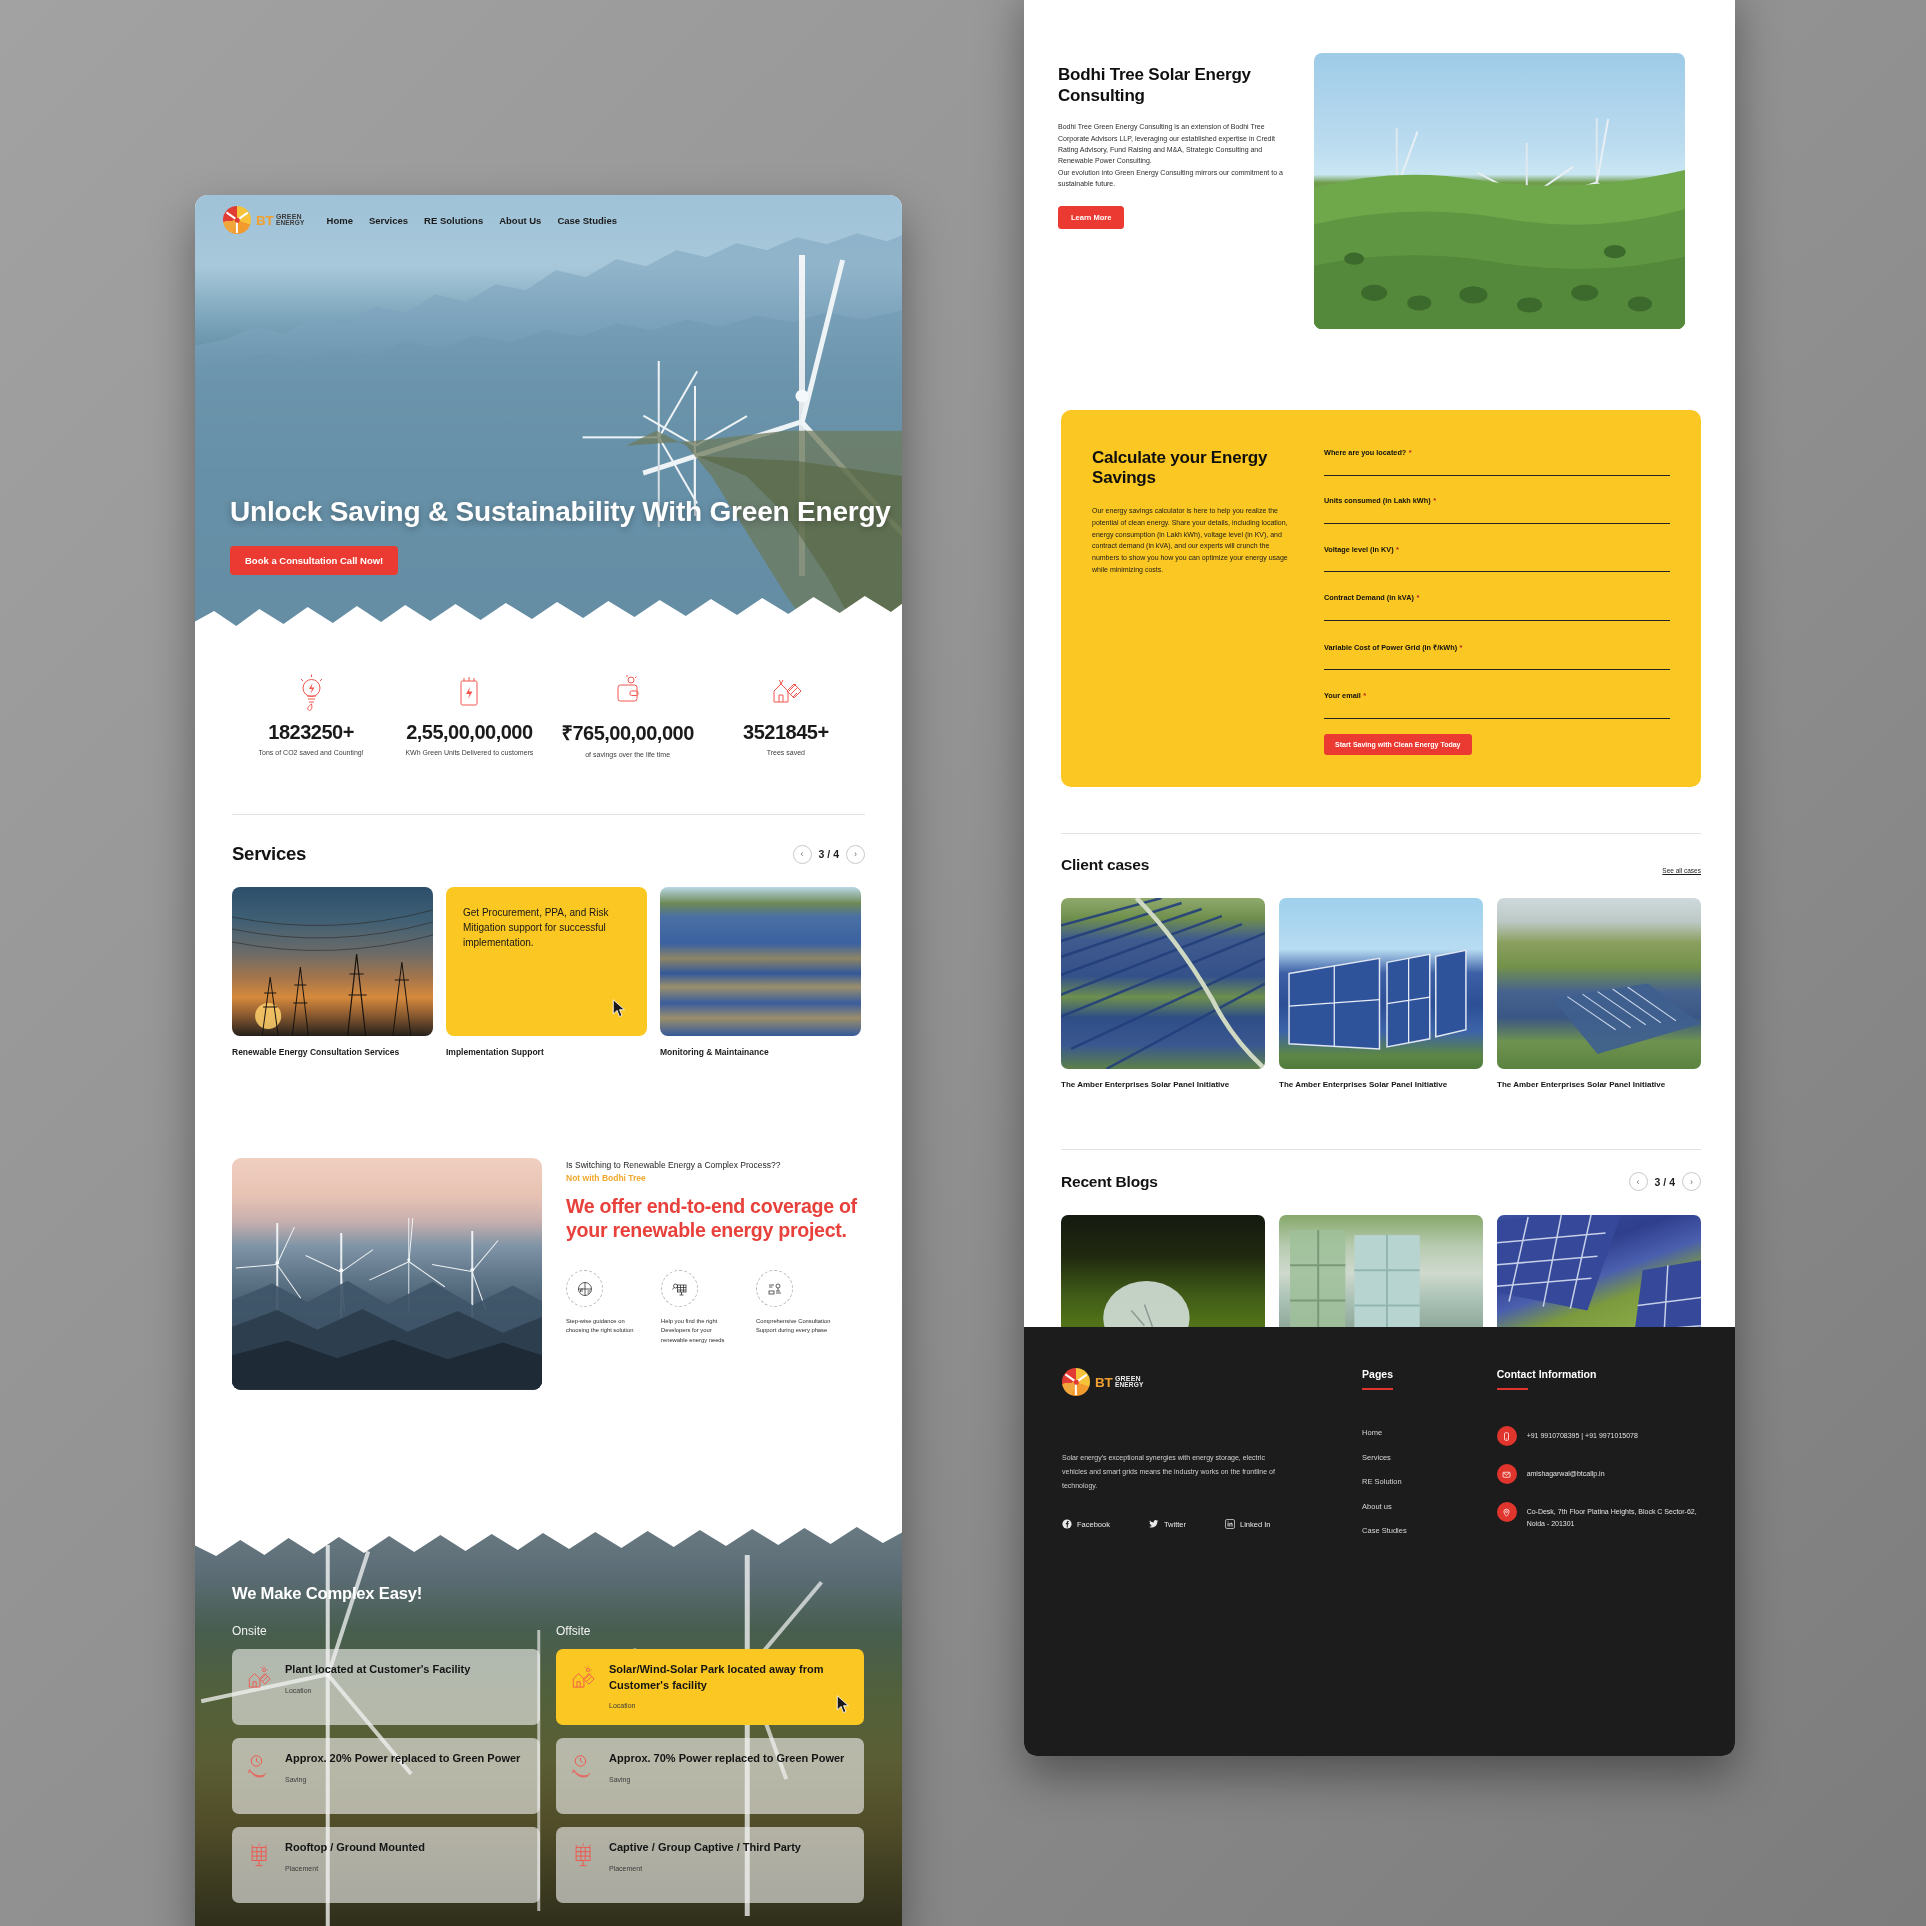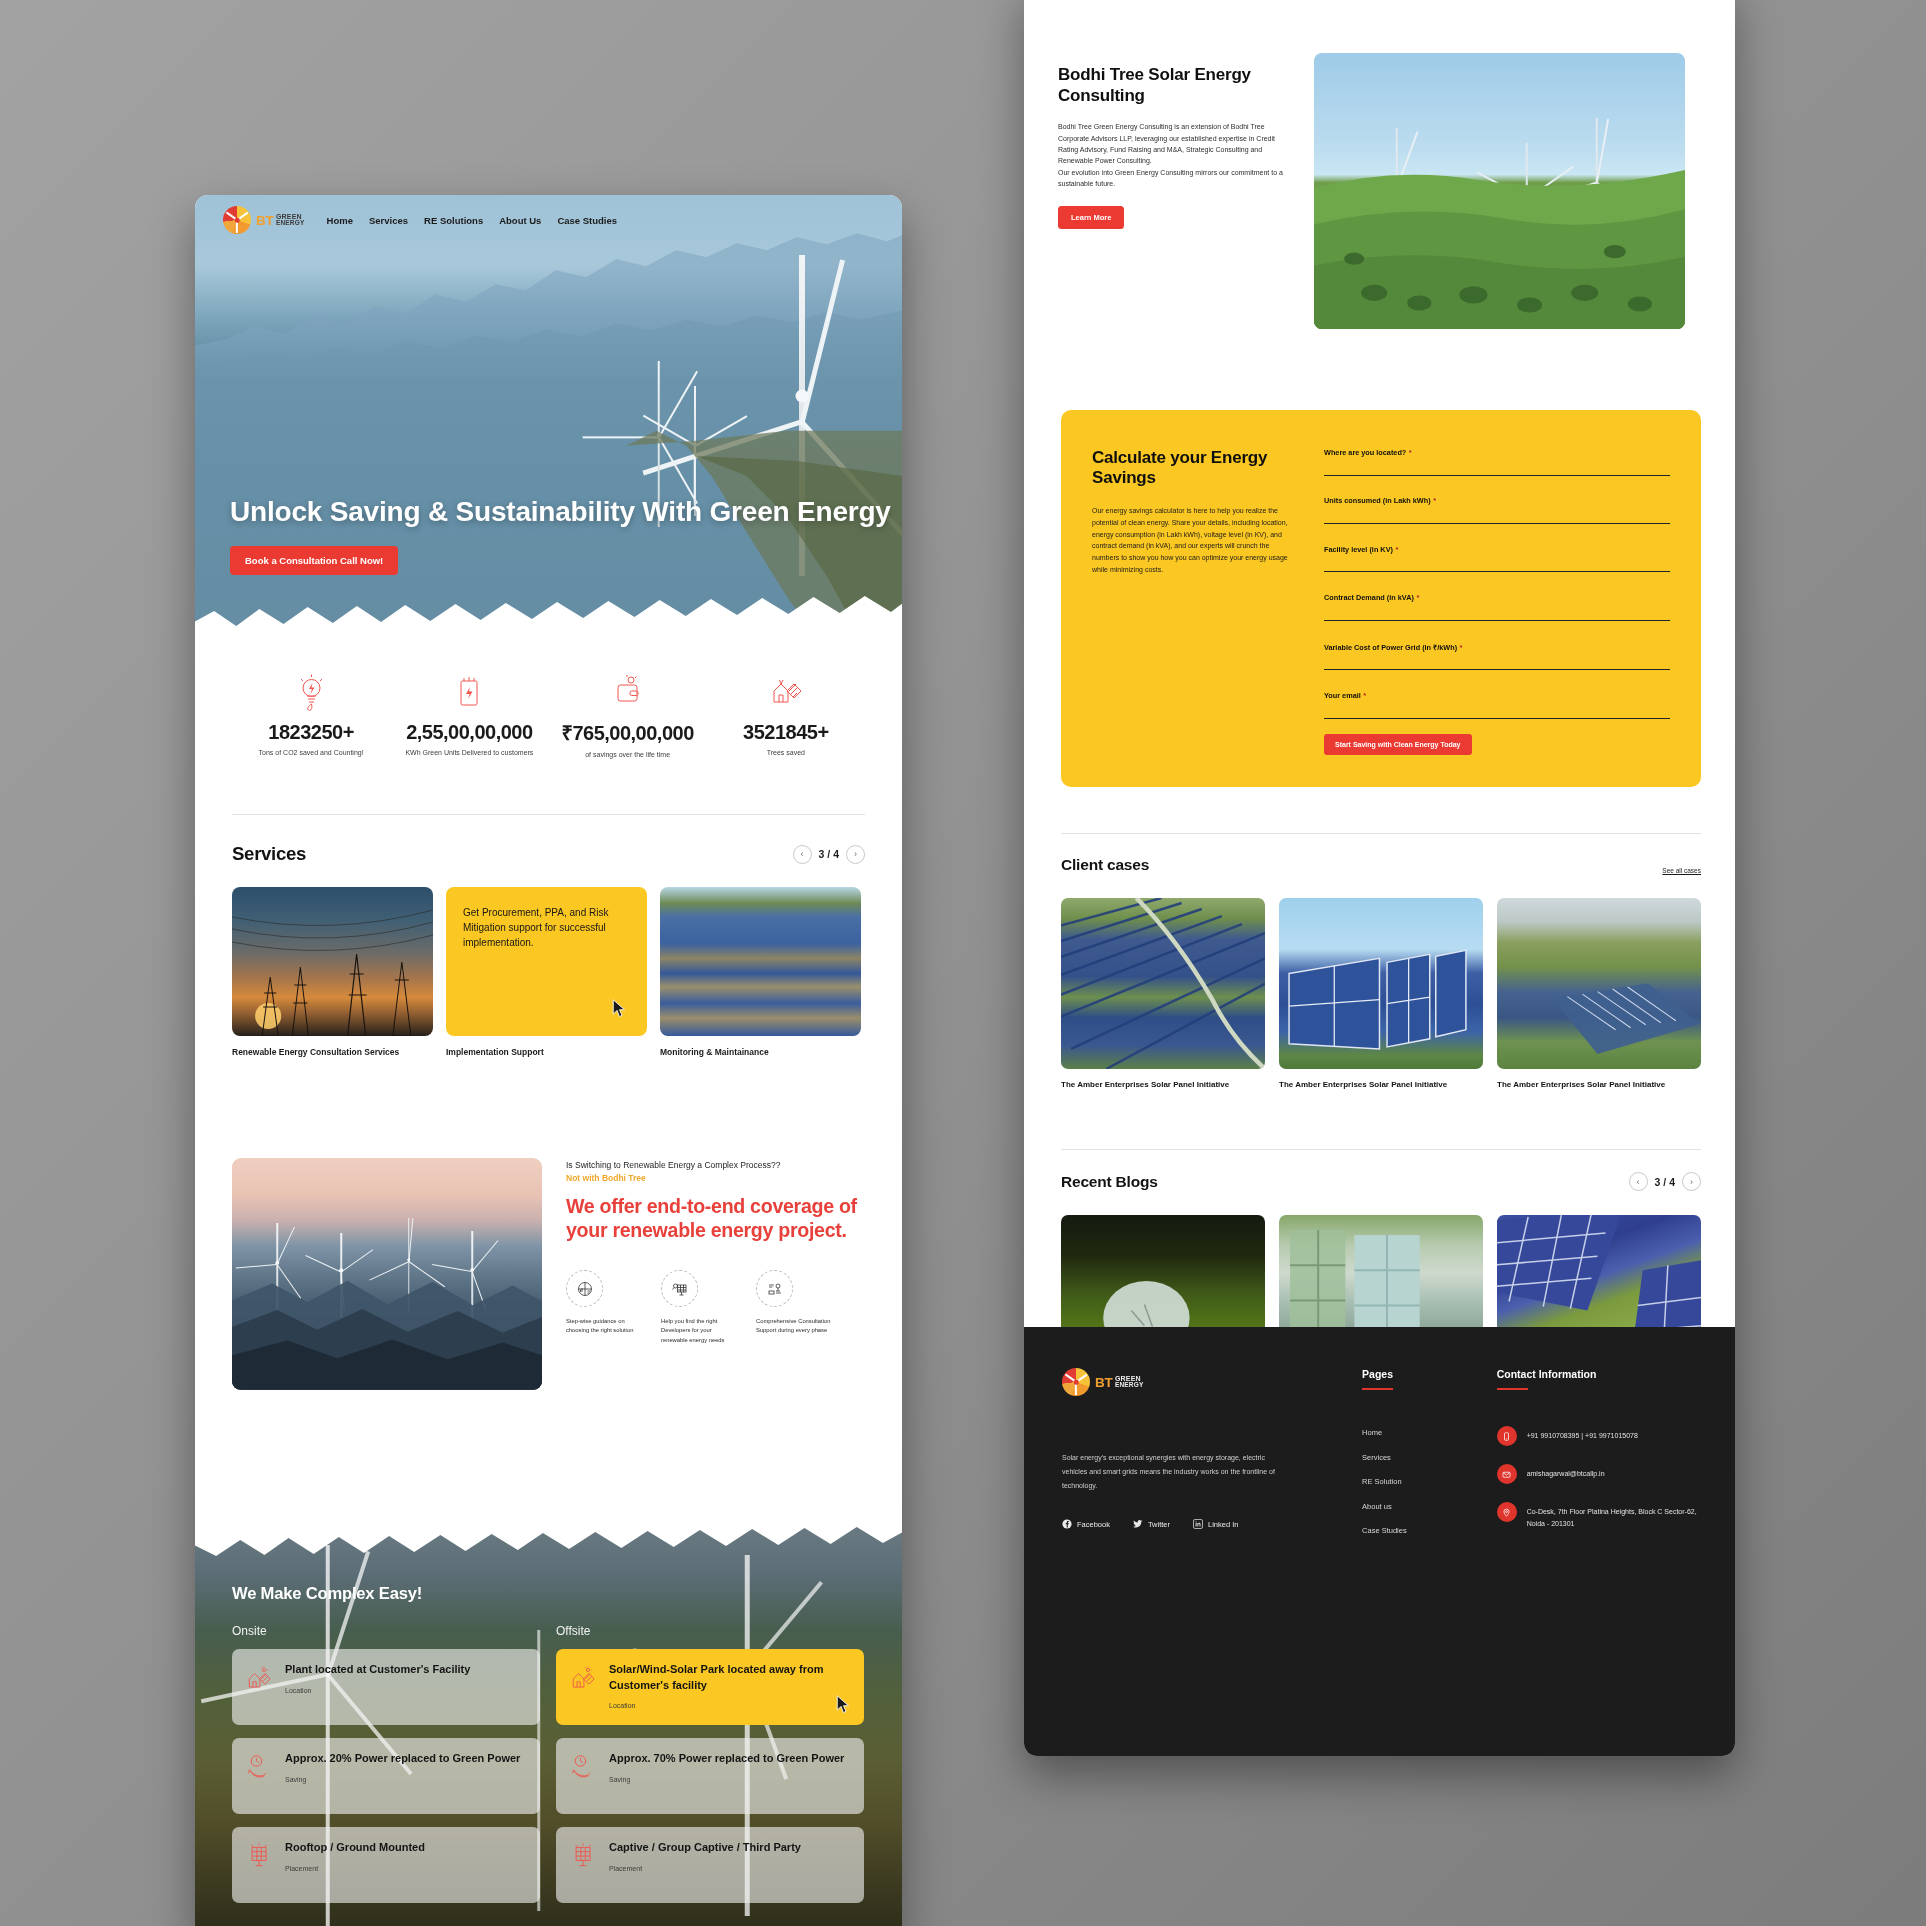--- a/index.html
+++ b/index.html
@@ -280,21 +280,21 @@
 
   .footer {
     position:absolute; left:0; bottom:0; width:100%; height:429px; background:#1c1c1c;
     padding:41px 38px 0 38px; color:#e8e8e8;
   }
   .f-cols { display:flex; }
   .f-brand { width:301px; }
   .f-logo { display:flex; align-items:center; gap:5px; }
   .f-logo .logo-ge span { color:#ededed !important; }
   .f-desc { margin-top:55px; font-size:7px; line-height:2.0; color:#cfcfcf; max-width:216px; }
-  .f-social { display:flex; gap:23px; margin-top:26px; }
+  .f-social { display:flex; gap:39px; margin-top:26px; }
   .f-social div { display:flex; align-items:center; gap:5px; font-size:7.5px; color:#e9e9e9; cursor:pointer; }
   .f-pages { width:135px; }
   .f-contact { width:201px; }
   .f-h { font-size:10.5px; font-weight:700; color:#fff; }
   .f-rule { width:31px; height:2px; background:#e0352d; margin-top:8px; }
   .f-links { margin-top:38px; }
   .f-links a { display:block; font-size:7.5px; color:#d5d5d5; text-decoration:none; margin-bottom:15.5px; cursor:pointer; }
   .f-items { margin-top:36px; }
   .f-item { display:flex; align-items:flex-start; gap:10px; margin-bottom:18px; }
   .f-badge {
@@ -754,21 +754,21 @@
     <div class="calc-right">
       <div class="field">
         <label><span>Where are you located?</span><span class="req">*</span></label>
         <div class="line"></div>
       </div>
       <div class="field">
         <label><span>Units consumed (in Lakh kWh)</span><span class="req">*</span></label>
         <div class="line"></div>
       </div>
       <div class="field">
-        <label><span>Facility level (in KV)</span><span class="req">*</span></label>
+        <label><span>Voltage level (in KV)</span><span class="req">*</span></label>
         <div class="line"></div>
       </div>
       <div class="field">
         <label><span>Contract Demand (in kVA)</span><span class="req">*</span></label>
         <div class="line"></div>
       </div>
       <div class="field">
         <label><span>Variable Cost of Power Grid (in ₹/kWh)</span><span class="req">*</span></label>
         <div class="line"></div>
       </div>

